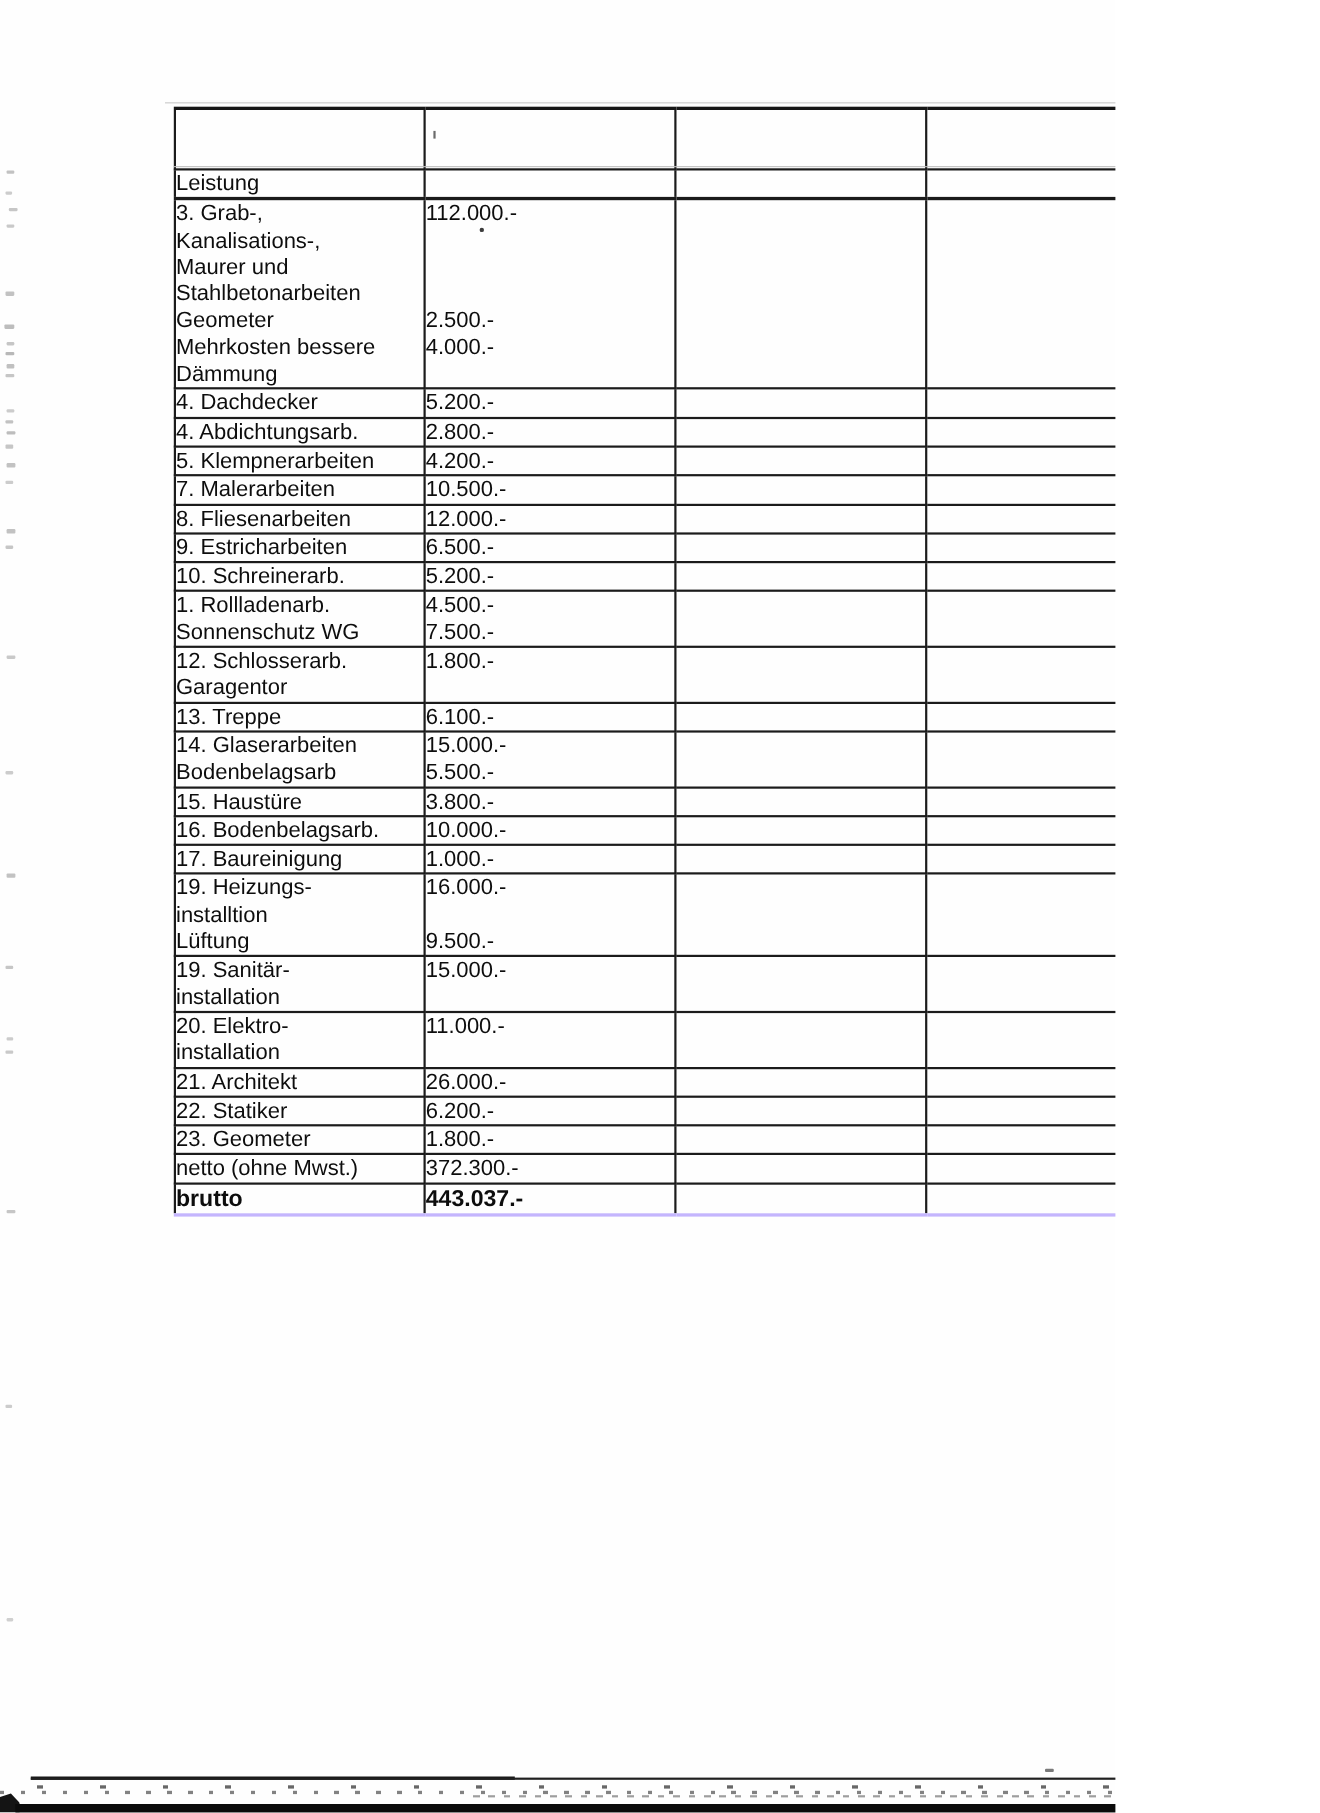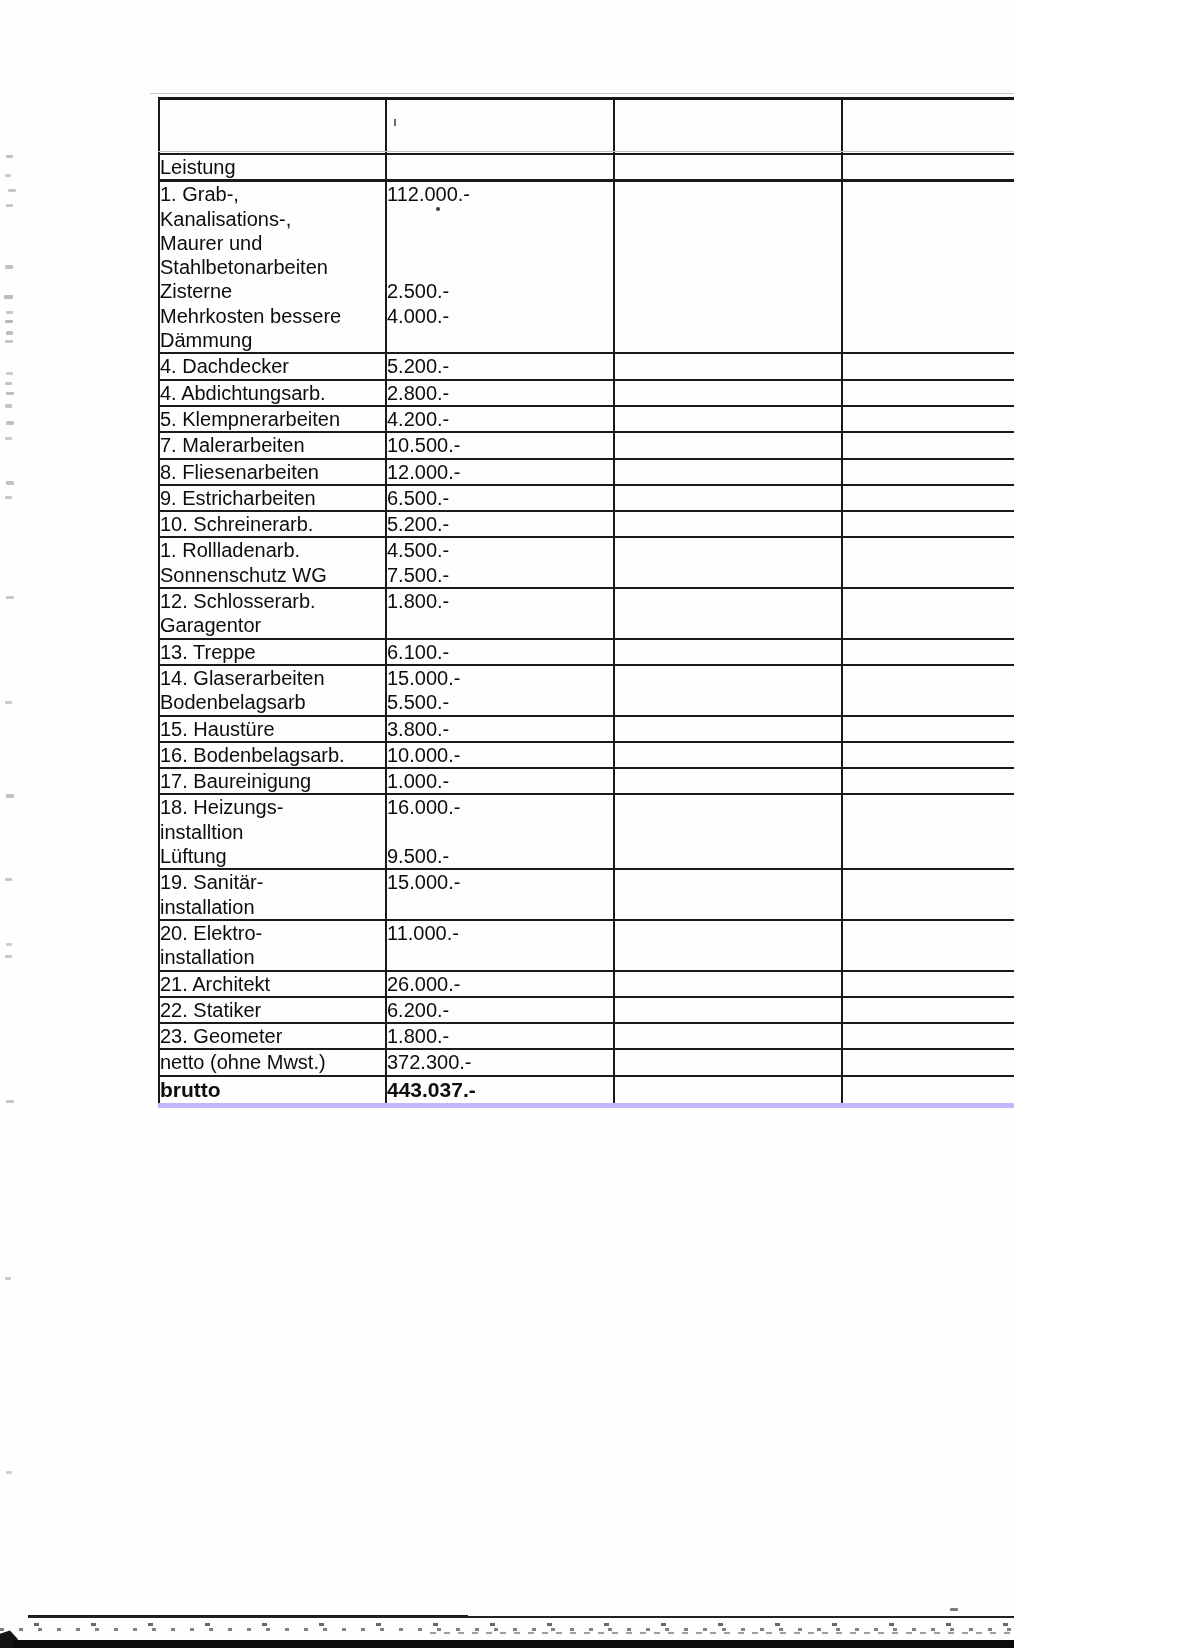--- a/index.html
+++ b/index.html
@@ -40,21 +40,21 @@
   .cell-line {
     height: 24.3px;
     line-height: 24.3px;
     white-space: nowrap;
   }
   .label-cell { padding-left: 8px; }
   .value-cell { padding-right: 120px; }
   tr.bold-row { font-weight: bold; font-size: 21px; }
   tr.bold-row .cell-line { height: 26px; line-height: 26px; }
   tr.bold-row td.value-cell { padding-right: 82px; }
-  tr.bold-row td { border-bottom: 5px solid #c4b5fd; }
+  tr.bold-row td { border-bottom: 3px solid #c4b5fd; }
 
   
   .artifact { position: absolute; display: block; }
   .speck { position: absolute; display: block; border-radius: 1px; }
 
   .top-fuzz-1 { left: 150px; top: 93px; width: 912px; height: 1px; background: #c8c8c8; }
   .top-fuzz-2 { left: 158px; top: 151px; width: 908px; height: 1px; background: #bfbfbf; }
 
   .header-tick { left: 394px; top: 119px; width: 2px; height: 7px; background: #6b6b6b; }
   .dot-under-value { left: 436px; top: 207px; width: 4px; height: 4px; background: #3c3c3c; border-radius: 50%; }
@@ -113,25 +113,25 @@
           <td class="label-cell">
             <div class="cell-line">Leistung</div>
           </td>
           <td></td>
           <td></td>
           <td></td>
         </tr>
 
       <tr>
             <td class="label-cell">
-              <div class="cell-line">1. Grab-,</div>
+              <div class="cell-line">3. Grab-,</div>
               <div class="cell-line">Kanalisations-,</div>
               <div class="cell-line">Maurer und</div>
               <div class="cell-line">Stahlbetonarbeiten</div>
-              <div class="cell-line">Zisterne</div>
+              <div class="cell-line">Geometer</div>
               <div class="cell-line">Mehrkosten bessere</div>
               <div class="cell-line">Dämmung</div>
             </td>
             <td class="value-cell">
               <div class="cell-line">112.000.-</div>
               <div class="cell-line"></div>
               <div class="cell-line"></div>
               <div class="cell-line"></div>
               <div class="cell-line">2.500.-</div>
               <div class="cell-line">4.000.-</div>
@@ -281,21 +281,21 @@
               <div class="cell-line">17. Baureinigung</div>
             </td>
             <td class="value-cell">
               <div class="cell-line">1.000.-</div>
             </td>
             <td></td>
             <td></td>
           </tr>
           <tr>
             <td class="label-cell">
-              <div class="cell-line">18. Heizungs-</div>
+              <div class="cell-line">19. Heizungs-</div>
               <div class="cell-line">installtion</div>
               <div class="cell-line">Lüftung</div>
             </td>
             <td class="value-cell">
               <div class="cell-line">16.000.-</div>
               <div class="cell-line"></div>
               <div class="cell-line">9.500.-</div>
             </td>
             <td></td>
             <td></td>

